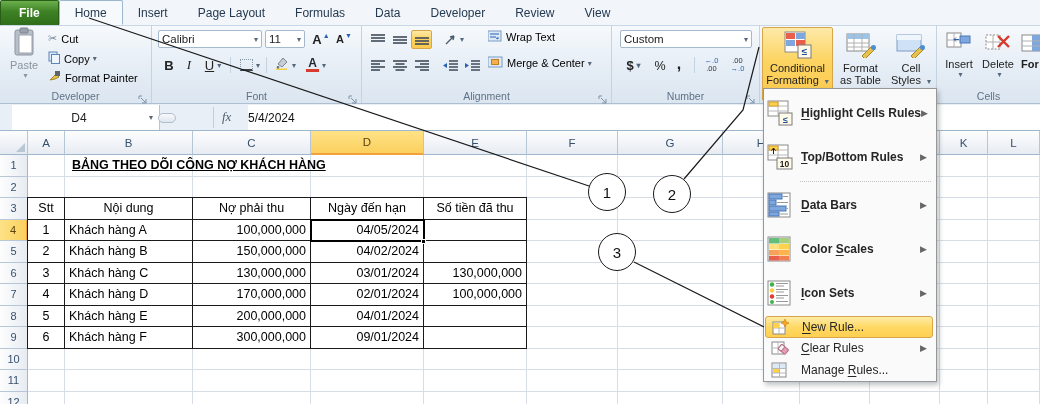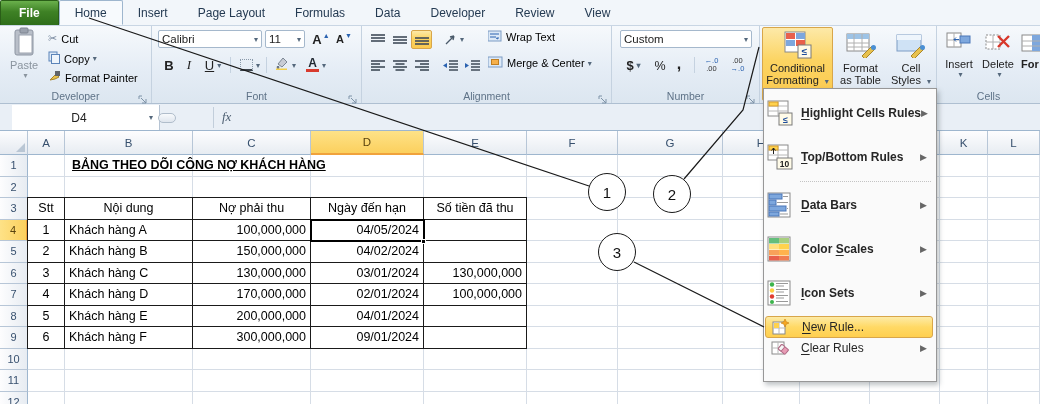--- a/index.html
+++ b/index.html
@@ -396,20 +396,23 @@
   </div>
 
   <div class="fbar">
     <div class="namebox">
       <span style="flex:1;text-align:center;">D4</span>
       <span class="dd" style="margin-right:6px;">▾</span>
     </div>
     <div class="fpill"></div>
     <div class="fdiv"></div>
     <div class="fxs"><span>fx</span></div>
+    <div class="fval">
+        <span>5/4/2024</span>
+      </div>
   </div>
 
   <div class="sheet">
     <div id="grid">
         <div class="gv" style="left: 64px; top: 24px; height: 249px;"></div>
         <div class="gv" style="left: 192px; top: 24px; height: 249px;"></div>
         <div class="gv" style="left: 310px; top: 24px; height: 249px;"></div>
         <div class="gv" style="left: 423px; top: 24px; height: 249px;"></div>
         <div class="gv" style="left: 526px; top: 24px; height: 249px;"></div>
         <div class="gv" style="left: 617px; top: 24px; height: 249px;"></div>
@@ -620,20 +623,33 @@
             <line x1="7" y1="3" x2="7" y2="15" stroke="#b8b8b8"></line>
             <g transform="rotate(40 12 10)">
               <rect x="8" y="7" width="9" height="6" rx="1" fill="#e89cb5" stroke="#b06a85"></rect>
               <rect x="8" y="7" width="4" height="6" rx="1" fill="#f5f5f5" stroke="#b06a85"></rect>
             </g>
           </svg>
         </span>
         <span class="lab"><u>C</u>lear Rules</span>
         <span class="arr">▶</span>
       </div>
+      <div class="mi small" style="top: 270px; height: 21.5px;">
+        <span class="ic">
+          <svg width="18" height="18">
+            <rect x="1" y="2" width="14" height="14" fill="#fff" stroke="#8a8a8a"></rect>
+            <rect x="2" y="3" width="12" height="4" fill="#dce9f7"></rect>
+            <rect x="2" y="8" width="6" height="4" fill="#ffd24d"></rect>
+            <line x1="1" y1="7.5" x2="15" y2="7.5" stroke="#b8b8b8"></line>
+            <line x1="1" y1="12" x2="15" y2="12" stroke="#b8b8b8"></line>
+            <line x1="8.5" y1="2" x2="8.5" y2="16" stroke="#b8b8b8"></line>
+          </svg>
+        </span>
+        <span class="lab">Manage <u>R</u>ules...</span>
+      </div>
     </div>
 
   <svg class="lines" width="1040" height="404">
     <line x1="89" y1="18" x2="589" y2="186" stroke="#1a1a1a" stroke-width="1.2"></line>
     <polyline points="759,47 743,110 684,179" fill="none" stroke="#1a1a1a" stroke-width="1.2"></polyline>
     <line x1="634" y1="262" x2="764" y2="327" stroke="#1a1a1a" stroke-width="1.2"></line>
   </svg>
 </div>
 
 </body></html>

